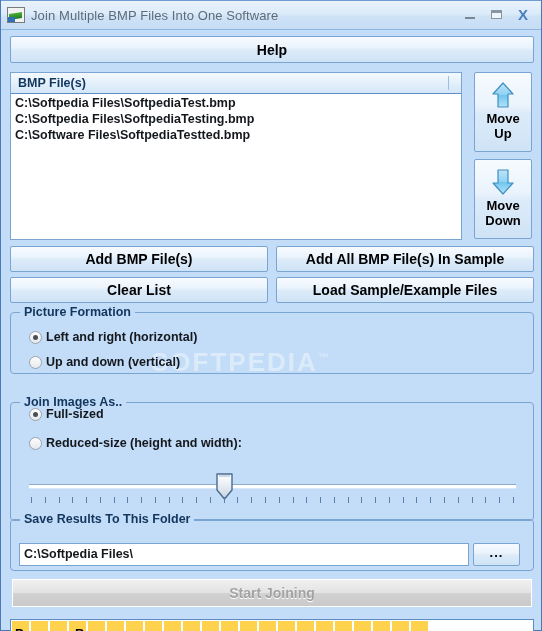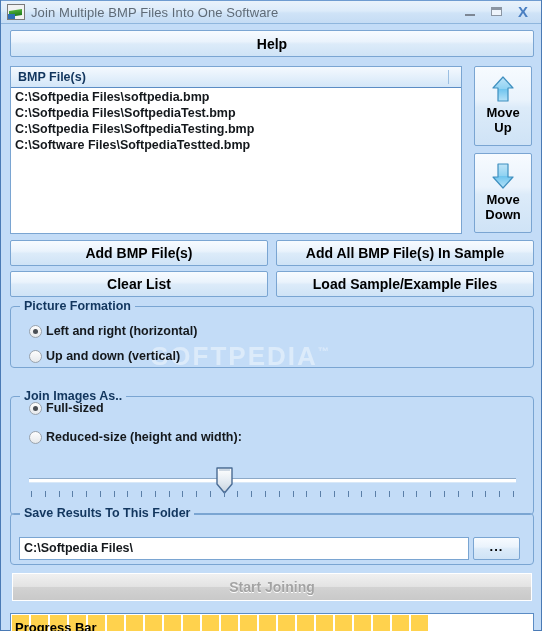--- a/index.html
+++ b/index.html
@@ -15,21 +15,21 @@
     position: absolute; left: 0; top: 0;
     width: 542px; height: 631px;
     box-sizing: border-box;
     background: #c3dcf7;
     border: 1px solid #4a7ab5;
     border-top: none;
     display: flex; flex-direction: column;
   }
   
   .titlebar {
-    height: 24px; flex: none;
+    height: 30px; flex: none;
     background: linear-gradient(to bottom, #e9f2fb 0%, #dcebfa 45%, #cfe3f7 55%, #c5dcf4 100%);
     border-top: 1px solid #6e9bd0;
     border-bottom: 1px solid #8fb6dd;
     display: flex; align-items: center;
     padding: 0 4px 0 6px;
     box-sizing: border-box;
   }
   .title-icon {
     width: 18px; height: 16px; flex: none;
     margin-right: 6px; position: relative;
@@ -274,21 +274,20 @@
   <div class="content">
 
     <div class="btn help-btn">Help</div>
 
     <div class="listbox">
       <div class="list-header">
         <span>BMP File(s)</span>
         <span class="col-divider"></span>
       </div>
       <div class="list-body">
-        <div class="list-row">C:\Softpedia Files\softpedia.bmp</div>
         <div class="list-row">C:\Softpedia Files\SoftpediaTest.bmp</div>
         <div class="list-row">C:\Softpedia Files\SoftpediaTesting.bmp</div>
         <div class="list-row">C:\Software Files\SoftpediaTestted.bmp</div>
       </div>
     </div>
 
     <div class="btn move-btn move-up">
       <span class="arrow">
         <svg width="28" height="30" viewBox="0 0 28 30">
           <defs>

